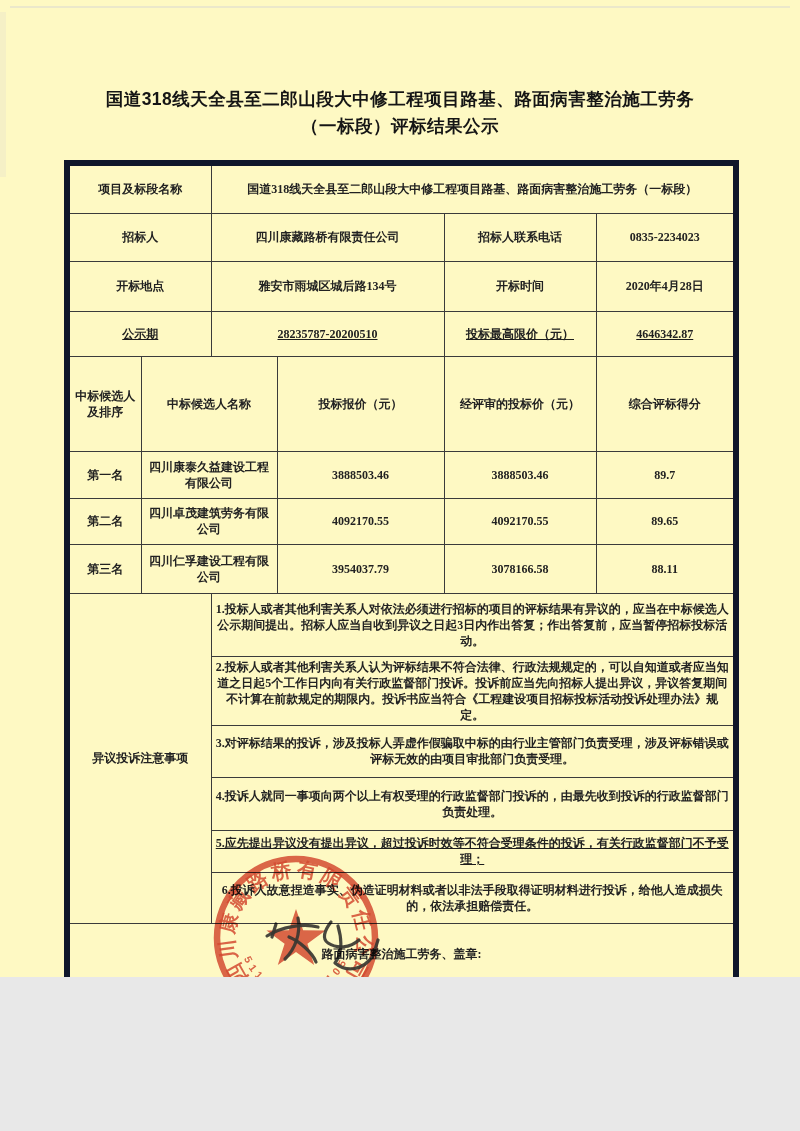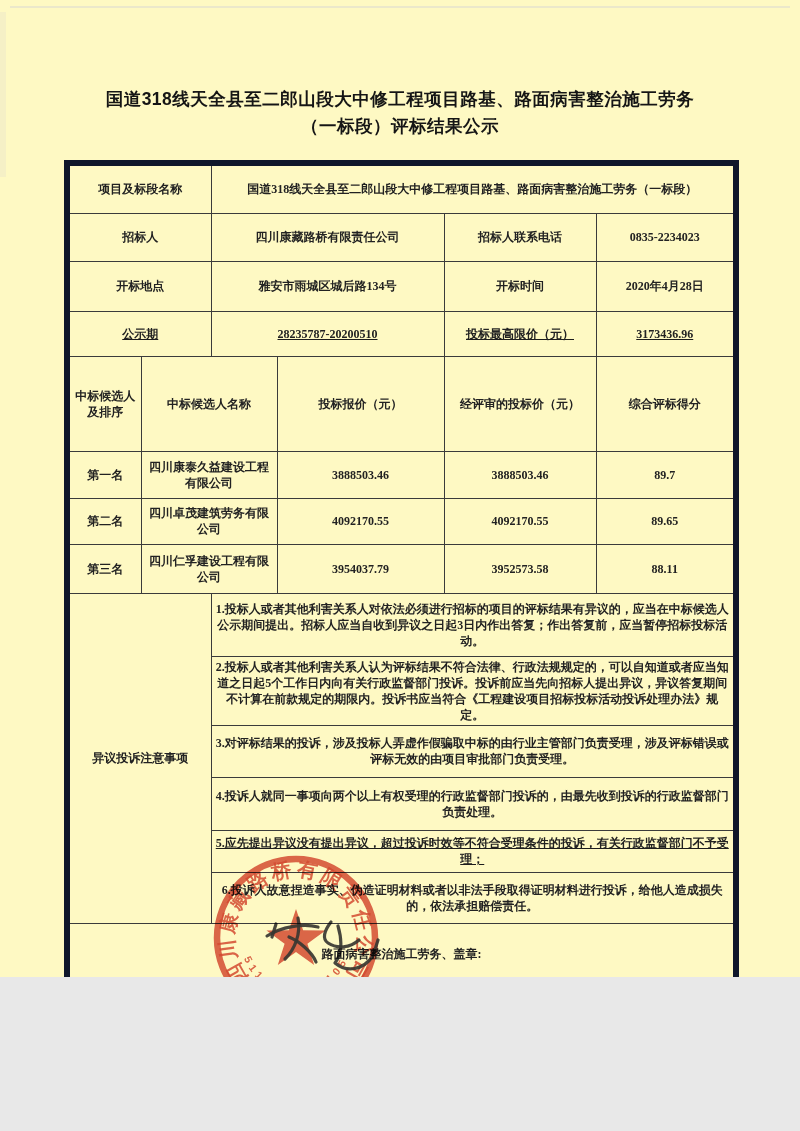--- a/index.html
+++ b/index.html
@@ -87,21 +87,21 @@
       <td colspan="2">开标地点</td>
       <td colspan="2">雅安市雨城区城后路134号</td>
       <td>开标时间</td>
       <td>2020年4月28日</td>
     </tr>
 
     <tr class="h45">
       <td colspan="2">公示期</td>
       <td colspan="2">28235787-20200510</td>
       <td>投标最高限价（元）</td>
-      <td>3173436.96</td>
+      <td>4646342.87</td>
     </tr>
 
     <tr class="h95">
       <td>中标候选人及排序</td>
       <td colspan="2">中标候选人名称</td>
       <td>投标报价（元）</td>
       <td>经评审的投标价（元）</td>
       <td>综合评标得分</td>
     </tr>
 
@@ -118,21 +118,21 @@
       <td colspan="2">四川卓茂建筑劳务有限公司</td>
       <td>4092170.55</td>
       <td>4092170.55</td>
       <td>89.65</td>
     </tr>
 
     <tr class="h49">
       <td>第三名</td>
       <td colspan="2">四川仁孚建设工程有限公司</td>
       <td>3954037.79</td>
-      <td>3952573.58</td>
+      <td>3078166.58</td>
       <td>88.11</td>
     </tr>
 
     <tr class="h63">
       <td colspan="2" rowspan="6">异议投诉注意事项</td>
       <td colspan="4" class="item">1.投标人或者其他利害关系人对依法必须进行招标的项目的评标结果有异议的，应当在中标候选人公示期间提出。招标人应当自收到异议之日起3日内作出答复；作出答复前，应当暂停招标投标活动。</td>
     </tr>
     <tr class="h60">
       <td colspan="4" class="item">2.投标人或者其他利害关系人认为评标结果不符合法律、行政法规规定的，可以自知道或者应当知道之日起5个工作日内向有关行政监督部门投诉。投诉前应当先向招标人提出异议，异议答复期间不计算在前款规定的期限内。投诉书应当符合《工程建设项目招标投标活动投诉处理办法》规定。</td>
     </tr>

